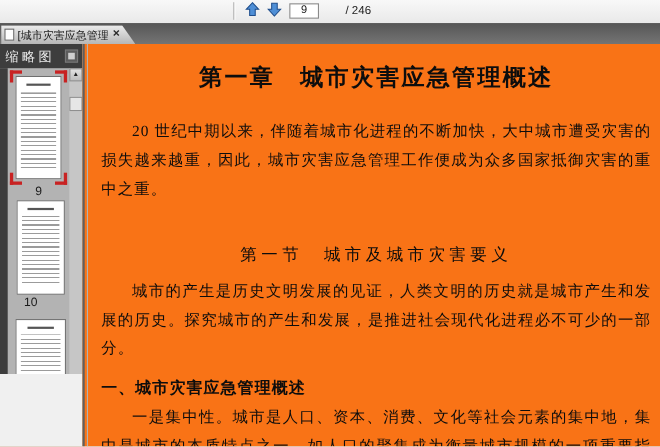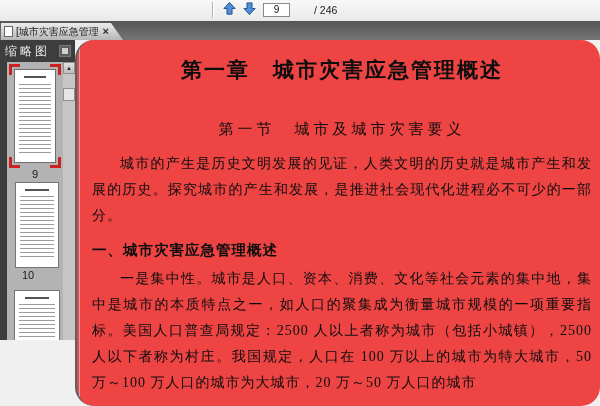--- a/index.html
+++ b/index.html
@@ -125,23 +125,22 @@
   .sb-up { top:0; }
   .sb-down { bottom:0; }
   .sb-thumb {
     position:absolute; left:0; top:26px; width:12px; height:13px;
     background:#e6e6e6; border:1px solid #8f8f8f; box-sizing:border-box; cursor:pointer;
   }
 
   
   .main {
     position:absolute; left:75px; top:40px; width:525px; height:366px;
-    background:#ef4444; border-left:2px solid #5f5f5f; box-sizing:border-box;
+    background:#f97316; border-left:2px solid #5f5f5f; box-sizing:border-box;
     overflow:hidden;
-    border-radius:19px;
   }
   .page-inner-line {
     position:absolute; left:2px; top:0; bottom:0; width:1px; background:#b2b2b2;
   }
   .doc { padding:16px 8px 0 15px; color:#0d0d0d; }
   .chapter-title {
     margin:0 0 24px 0; text-align:center;
     font-size:21px; font-weight:bold; letter-spacing:2px;
     font-family:"Liberation Sans","DejaVu Sans",sans-serif;
   }
@@ -221,20 +220,21 @@
       <div class="sb-btn sb-up">▲</div>
       <div class="sb-thumb"></div>
       <div class="sb-btn sb-down">▼</div>
     </div>
   </div>
 
   <div class="main">
     <div class="page-inner-line"></div>
     <div class="doc">
       <h1 class="chapter-title">第一章　城市灾害应急管理概述</h1>
+      <p>20 世纪中期以来，伴随着城市化进程的不断加快，大中城市遭受灾害的损失越来越重，因此，城市灾害应急管理工作便成为众多国家抵御灾害的重中之重。</p>
       <h2 class="section-title">第一节　城市及城市灾害要义</h2>
       <p>城市的产生是历史文明发展的见证，人类文明的历史就是城市产生和发展的历史。探究城市的产生和发展，是推进社会现代化进程必不可少的一部分。</p>
       <h3 class="subsection-title">一、城市灾害应急管理概述</h3>
       <p>一是集中性。城市是人口、资本、消费、文化等社会元素的集中地，集中是城市的本质特点之一，如人口的聚集成为衡量城市规模的一项重要指标。美国人口普查局规定：2500 人以上者称为城市（包括小城镇），2500 人以下者称为村庄。我国规定，人口在 100 万以上的城市为特大城市，50 万～100 万人口的城市为大城市，20 万～50 万人口的城市</p>
     </div>
   </div>
 
 </div>
 
 </body></html>

